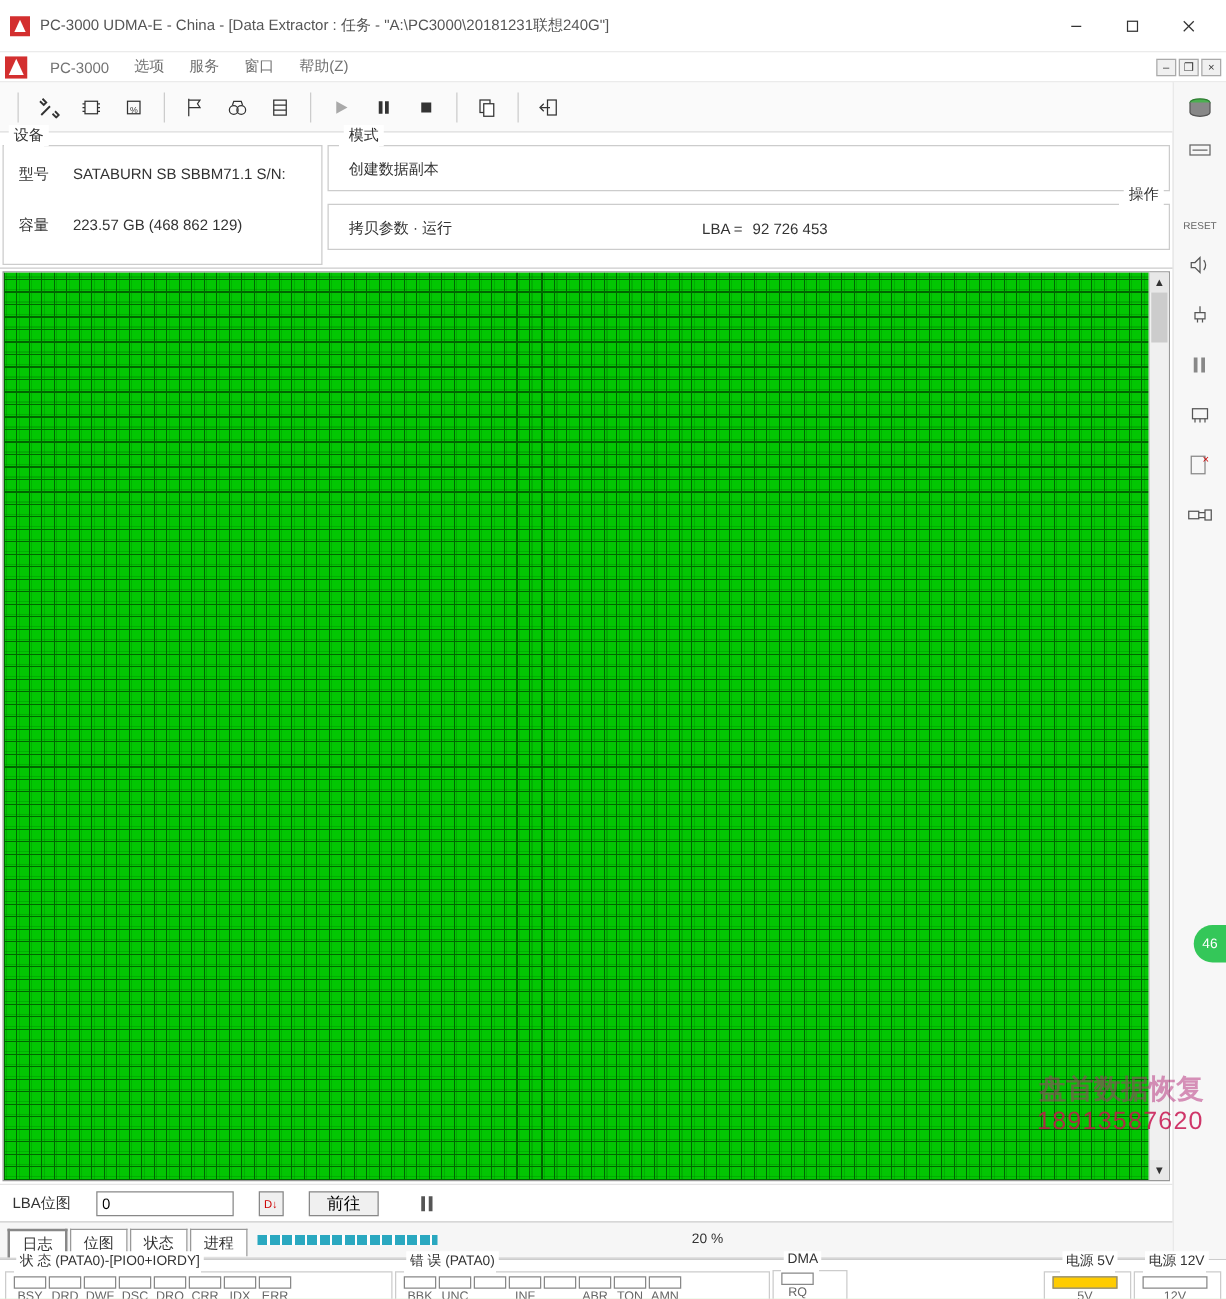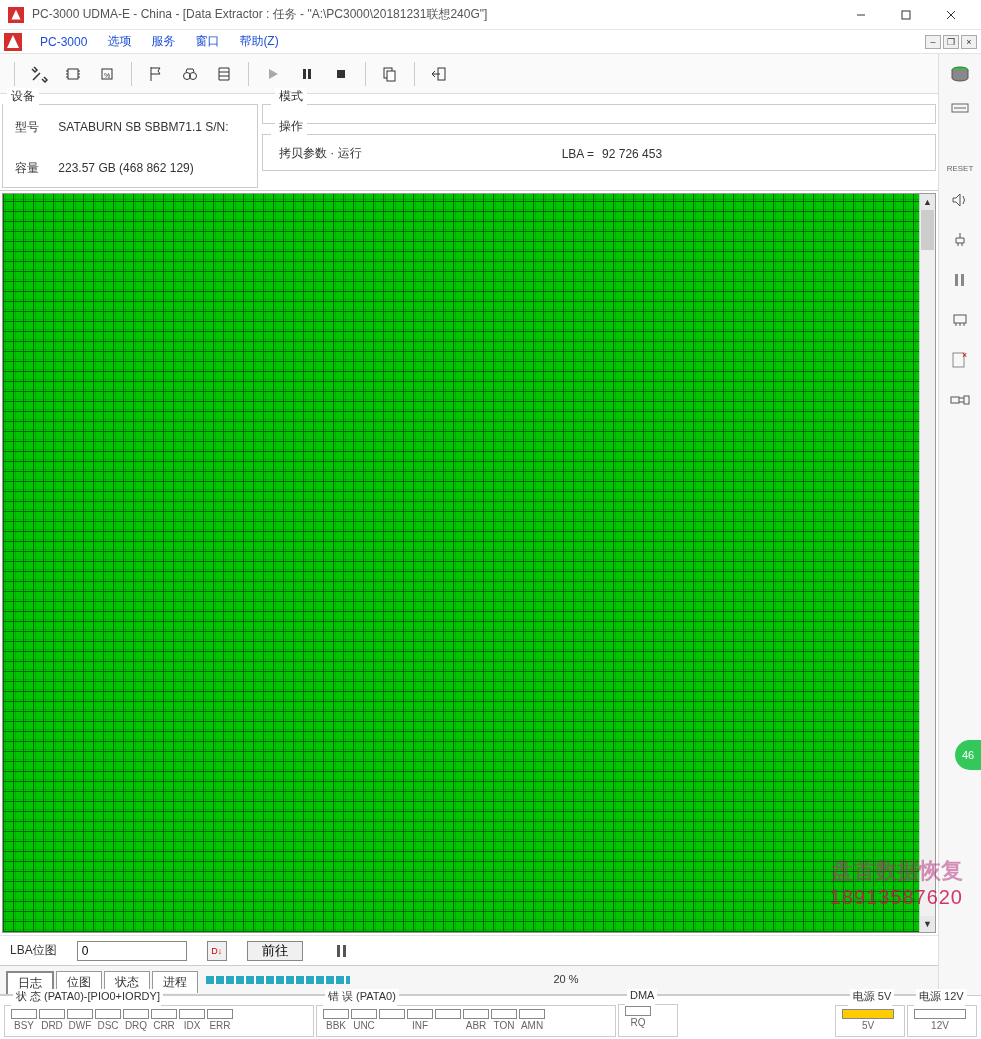--- a/index.html
+++ b/index.html
@@ -1,29 +1,29 @@
 <!DOCTYPE html>
 <html><head>
 <meta charset="utf-8">
 <style>
 * { margin: 0; padding: 0; box-sizing: border-box; }
 body { font-family: "Microsoft YaHei", "SimSun", Tahoma, sans-serif; font-size: 12px; background: #fff; color: #333; overflow: hidden; width: 981px; height: 1039px; position: relative; }
 
 
-.titlebar { height: 30px; background: #fff; border-bottom: 1px solid #e5e5e5; display: flex; align-items: center; padding: 0 8px; }
+.titlebar { height: 42px; background: #fff; border-bottom: 1px solid #e5e5e5; display: flex; align-items: center; padding: 0 8px; }
 .titlebar .app-icon { width: 16px; height: 16px; background: #d32f2f; margin-right: 8px; display: inline-flex; align-items: center; justify-content: center; }
 .titlebar .app-icon svg { width: 12px; height: 12px; }
 .titlebar .title-text { color: #555; flex: 1; font-size: 12px; }
 .titlebar .win-controls { display: flex; gap: 0; }
 .titlebar .win-btn { width: 45px; height: 28px; display: flex; align-items: center; justify-content: center; color: #666; cursor: pointer; }
 
 
 .menubar { height: 24px; background: #fff; display: flex; align-items: center; padding: 0 4px; border-bottom: 1px solid #e5e5e5; }
 .menubar .menu-icon { width: 18px; height: 18px; margin-right: 8px; }
-.menubar .menu-item { padding: 2px 10px; cursor: pointer; color: #1d4ed8; }
+.menubar .menu-item { padding: 2px 10px; cursor: pointer; color: #737373; }
 .menubar .mdi-controls { margin-left: auto; display: flex; gap: 2px; }
 .menubar .mdi-btn { width: 16px; height: 14px; border: 1px solid #aaa; background: #f0f0f0; display: flex; align-items: center; justify-content: center; font-size: 9px; cursor: pointer; }
 
 
 .main-wrap { display: flex; height: calc(100% - 30px - 24px - 44px); }
 .content-area { flex: 1; display: flex; flex-direction: column; border-right: 1px solid #ddd; }
 .side-toolbar { width: 42px; background: #f7f7f7; padding: 8px 4px; display: flex; flex-direction: column; gap: 14px; align-items: center; }
 .side-toolbar .side-btn { width: 26px; height: 26px; display: flex; align-items: center; justify-content: center; cursor: pointer; color: #555; border-radius: 3px; }
 .side-toolbar .side-label { font-size: 8px; color: #666; text-align: center; }
 
@@ -32,21 +32,21 @@
 .toolbar .sep { width: 1px; height: 24px; background: #ccc; margin: 0 6px; }
 .toolbar .tbtn { width: 32px; height: 30px; display: flex; align-items: center; justify-content: center; cursor: pointer; color: #444; border-radius: 2px; }
 .toolbar .tbtn.disabled { opacity: 0.4; cursor: default; }
 
 
 .info-panels { display: flex; border-bottom: 1px solid #ccc; }
 .panel { border: 1px solid #ccc; margin: 2px; padding: 0; position: relative; }
 .panel-device { width: 256px; }
 .panel-mode-op { flex: 1; display: flex; flex-direction: column; }
 .panel-mode { border: 1px solid #ccc; margin: 2px 2px 1px 2px; padding: 2px 8px 8px 8px; }
-.panel-op { border: 1px solid #ccc; margin: 1px 2px 2px 2px; padding: 2px 8px 8px 8px; display: flex; align-items: center; }
+.panel-op { border: 1px solid #ccc; margin: 1px 2px 14px 2px; padding: 2px 8px 8px 8px; display: flex; align-items: center; text-align: right; }
 .panel legend, .panel-mode legend, .panel-op legend { font-size: 12px; color: #333; padding: 0 4px; background: #fff; position: relative; top: -8px; left: 4px; }
 .panel-body { padding: 0 12px 10px 12px; }
 .panel-row { margin-top: 6px; color: #333; }
 .panel-row .lbl { display: inline-block; width: 40px; }
 .lba-val { margin-left: 200px; }
 
 
 .map-wrap { flex: 1; position: relative; border: 1px solid #999; margin: 2px; overflow: hidden; display: flex; }
 .sector-map { flex: 1; background: #00b300; position: relative; overflow: hidden; }
 .sector-grid { position: absolute; inset: 0;
@@ -237,20 +237,21 @@
           </div>
           <div class="panel-row" style="margin-top:24px;">
             <span class="lbl">容量</span>
             <span>223.57 GB (468 862 129)</span>
           </div>
         </div>
       </fieldset>
       <div class="panel-mode-op">
         <fieldset class="panel-mode">
           <legend>模式</legend>
+          <div style="padding-left:8px;">创建数据副本</div>
         </fieldset>
         <fieldset class="panel-op">
           <legend>操作</legend>
           <span style="padding-left:8px;">拷贝参数 · 运行</span>
           <span class="lba-val">LBA  =</span>
           <span style="margin-left:8px;">92 726 453</span>
         </fieldset>
       </div>
     </div>
 

